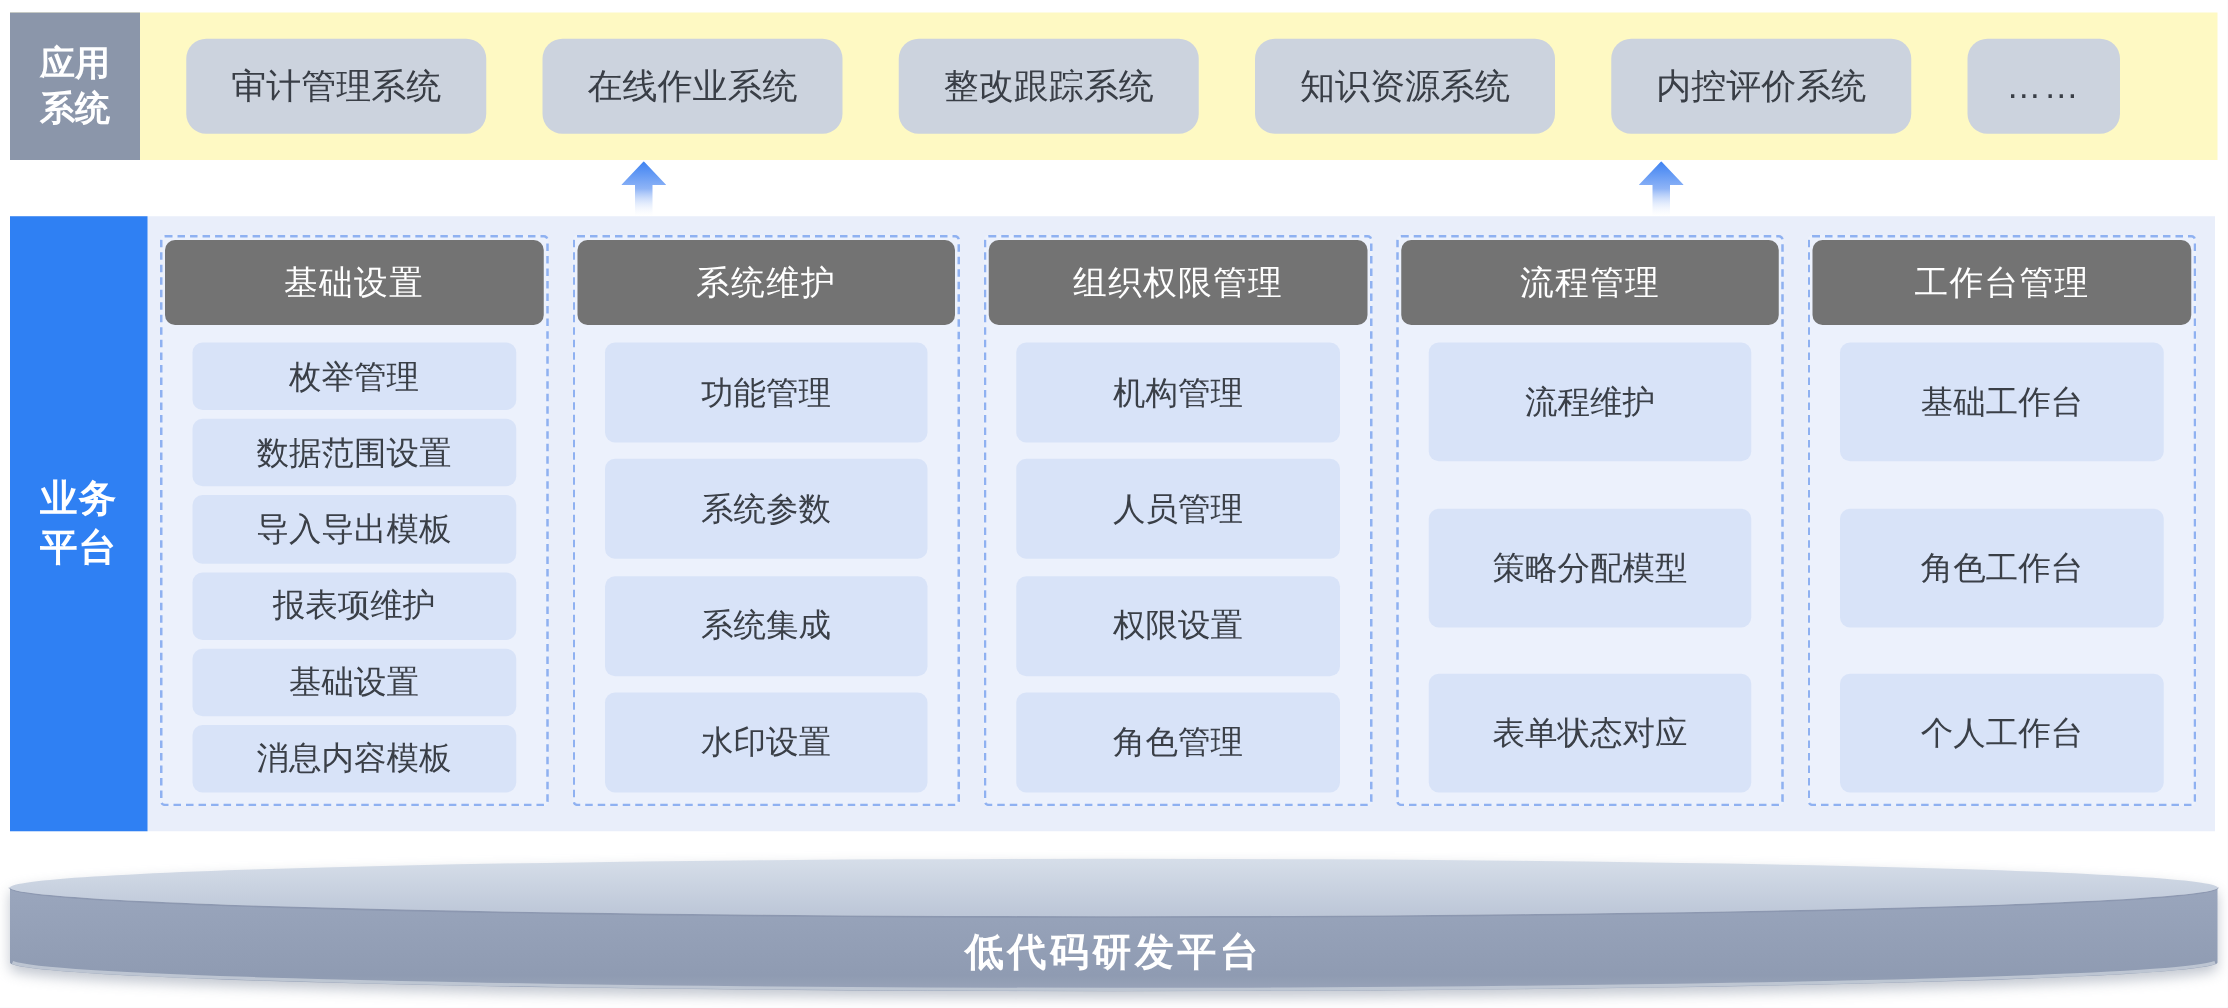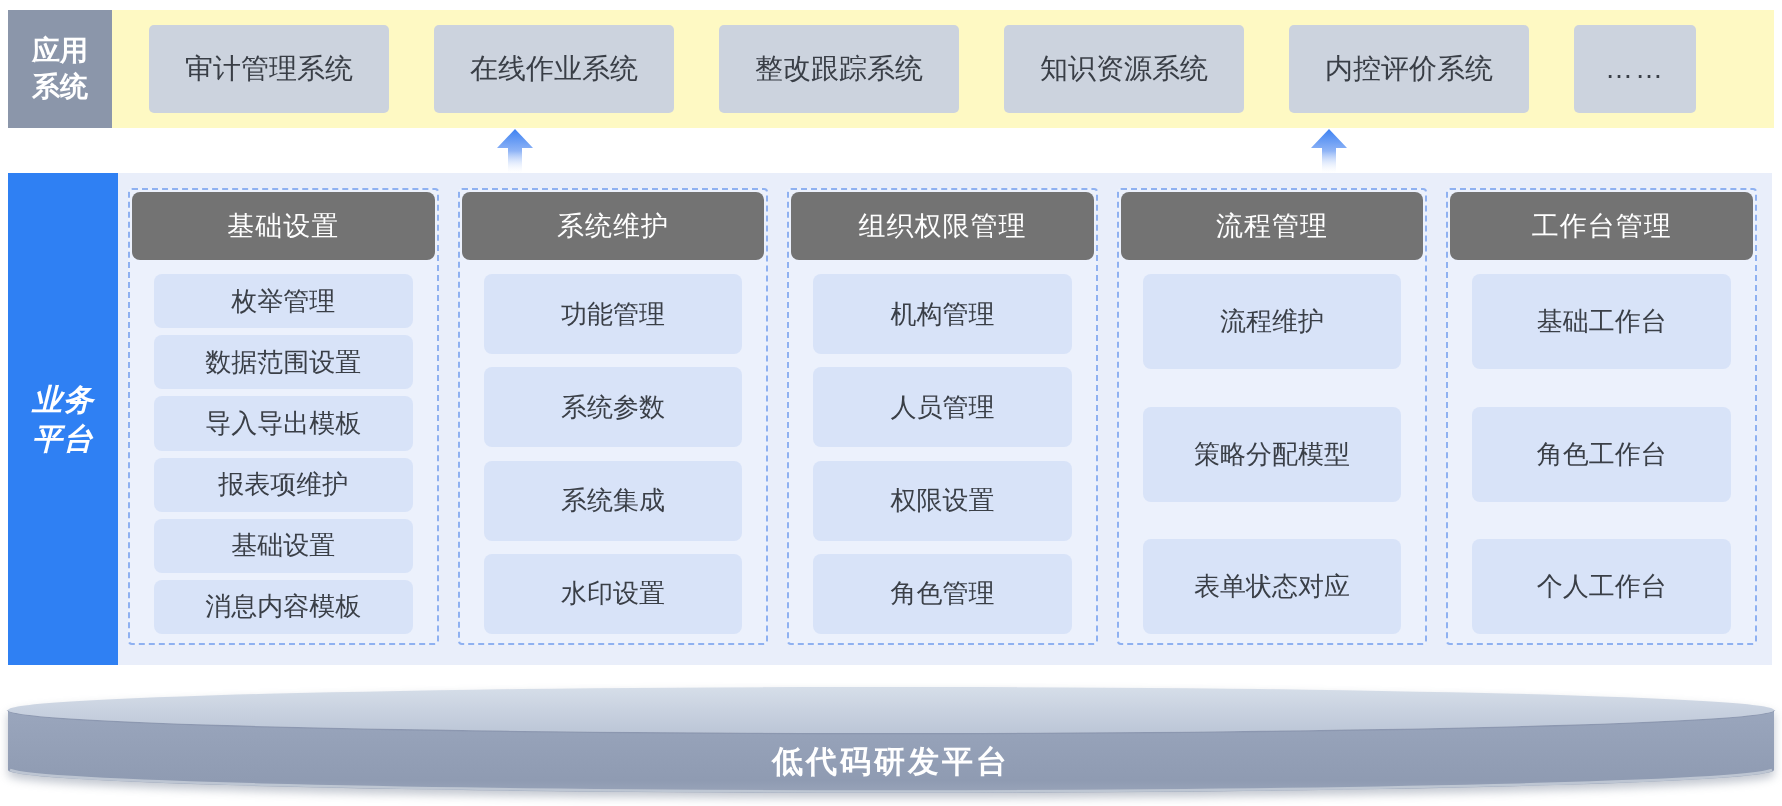--- a/index.html
+++ b/index.html
@@ -16,37 +16,37 @@
   .band-label{
     display:flex;flex-direction:column;align-items:center;justify-content:center;
     font-weight:bold;color:#ffffff;line-height:1.3;
   }
   .app-label{width:104px;background:#8b96aa;font-size:28px;}
   .app-boxes{
     flex:1;display:flex;align-items:center;gap:45px;
     padding-left:37px;
   }
   .app-box{
-    width:240px;height:88px;border-radius:5px;background:#ccd3de;
+    width:240px;height:76px;border-radius:16px;background:#ccd3de;
     display:flex;align-items:center;justify-content:center;
     font-size:28px;color:#393e46;flex:0 0 auto;
   }
   .app-box.more{width:122px;letter-spacing:2px;}
   
   .up-arrow{position:absolute;width:36px;height:44px;}
   .up-arrow.a1{left:497px;top:129px;}
   .up-arrow.a2{left:1311px;top:129px;}
   
   .platform{
     position:absolute;left:8px;top:173px;width:1764px;height:492px;
     background:#e9eefa;
   }
   .platform-label{
     position:absolute;left:0;top:0;width:110px;height:100%;
-    background:#2f80f3;font-size:30px;letter-spacing:1px;font-style:italic;
+    background:#2f80f3;font-size:30px;letter-spacing:1px;
   }
   .columns{
     position:absolute;left:120px;top:15px;right:15px;bottom:20px;
     display:flex;gap:19px;
   }
   .column{
     flex:1;border:2px dashed #8fb1f1;border-radius:4px;background:#ecf1fc;
     display:flex;flex-direction:column;min-width:0;
   }
   .col-header{

